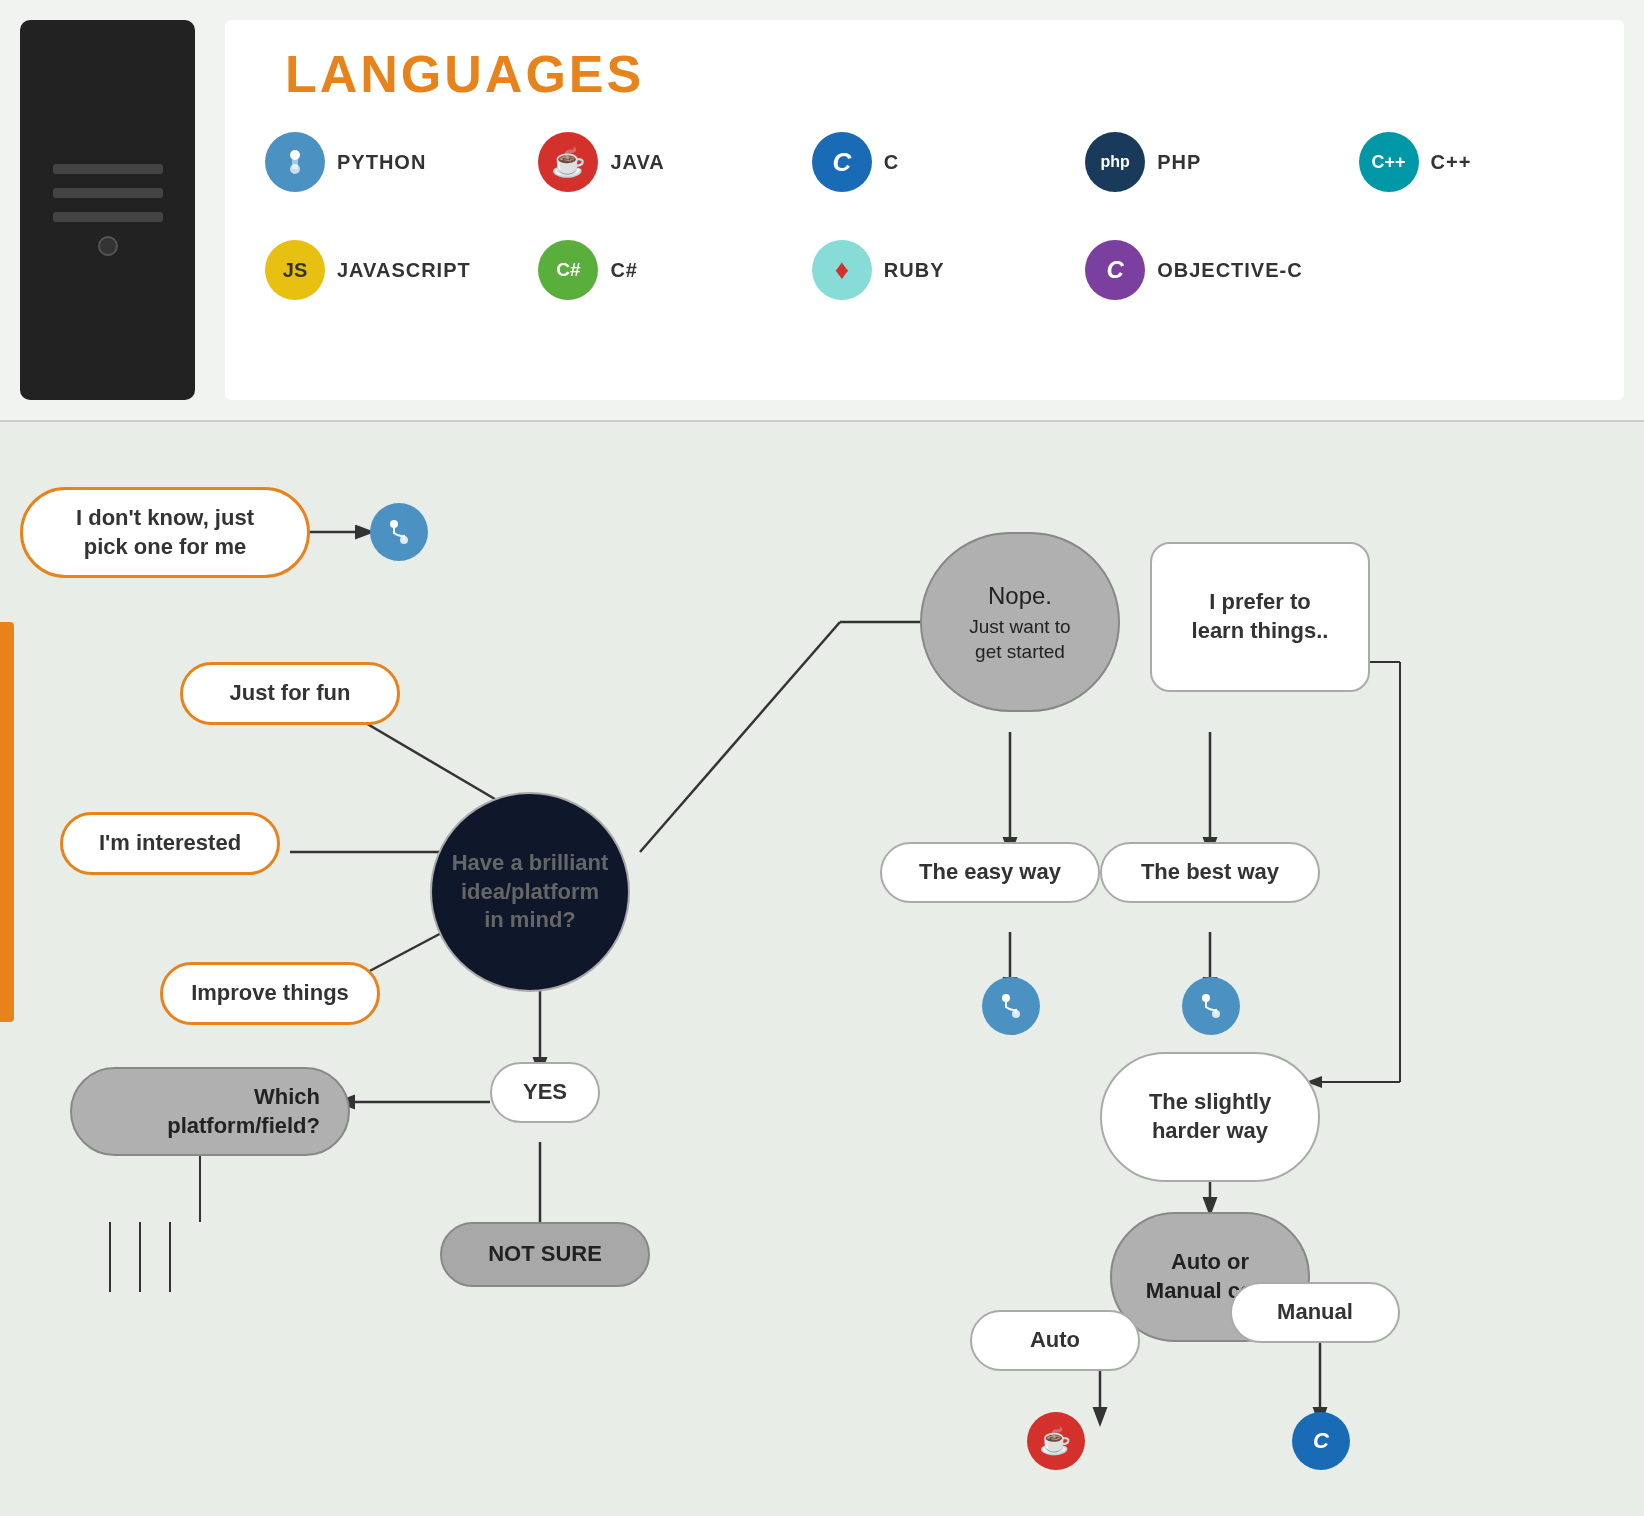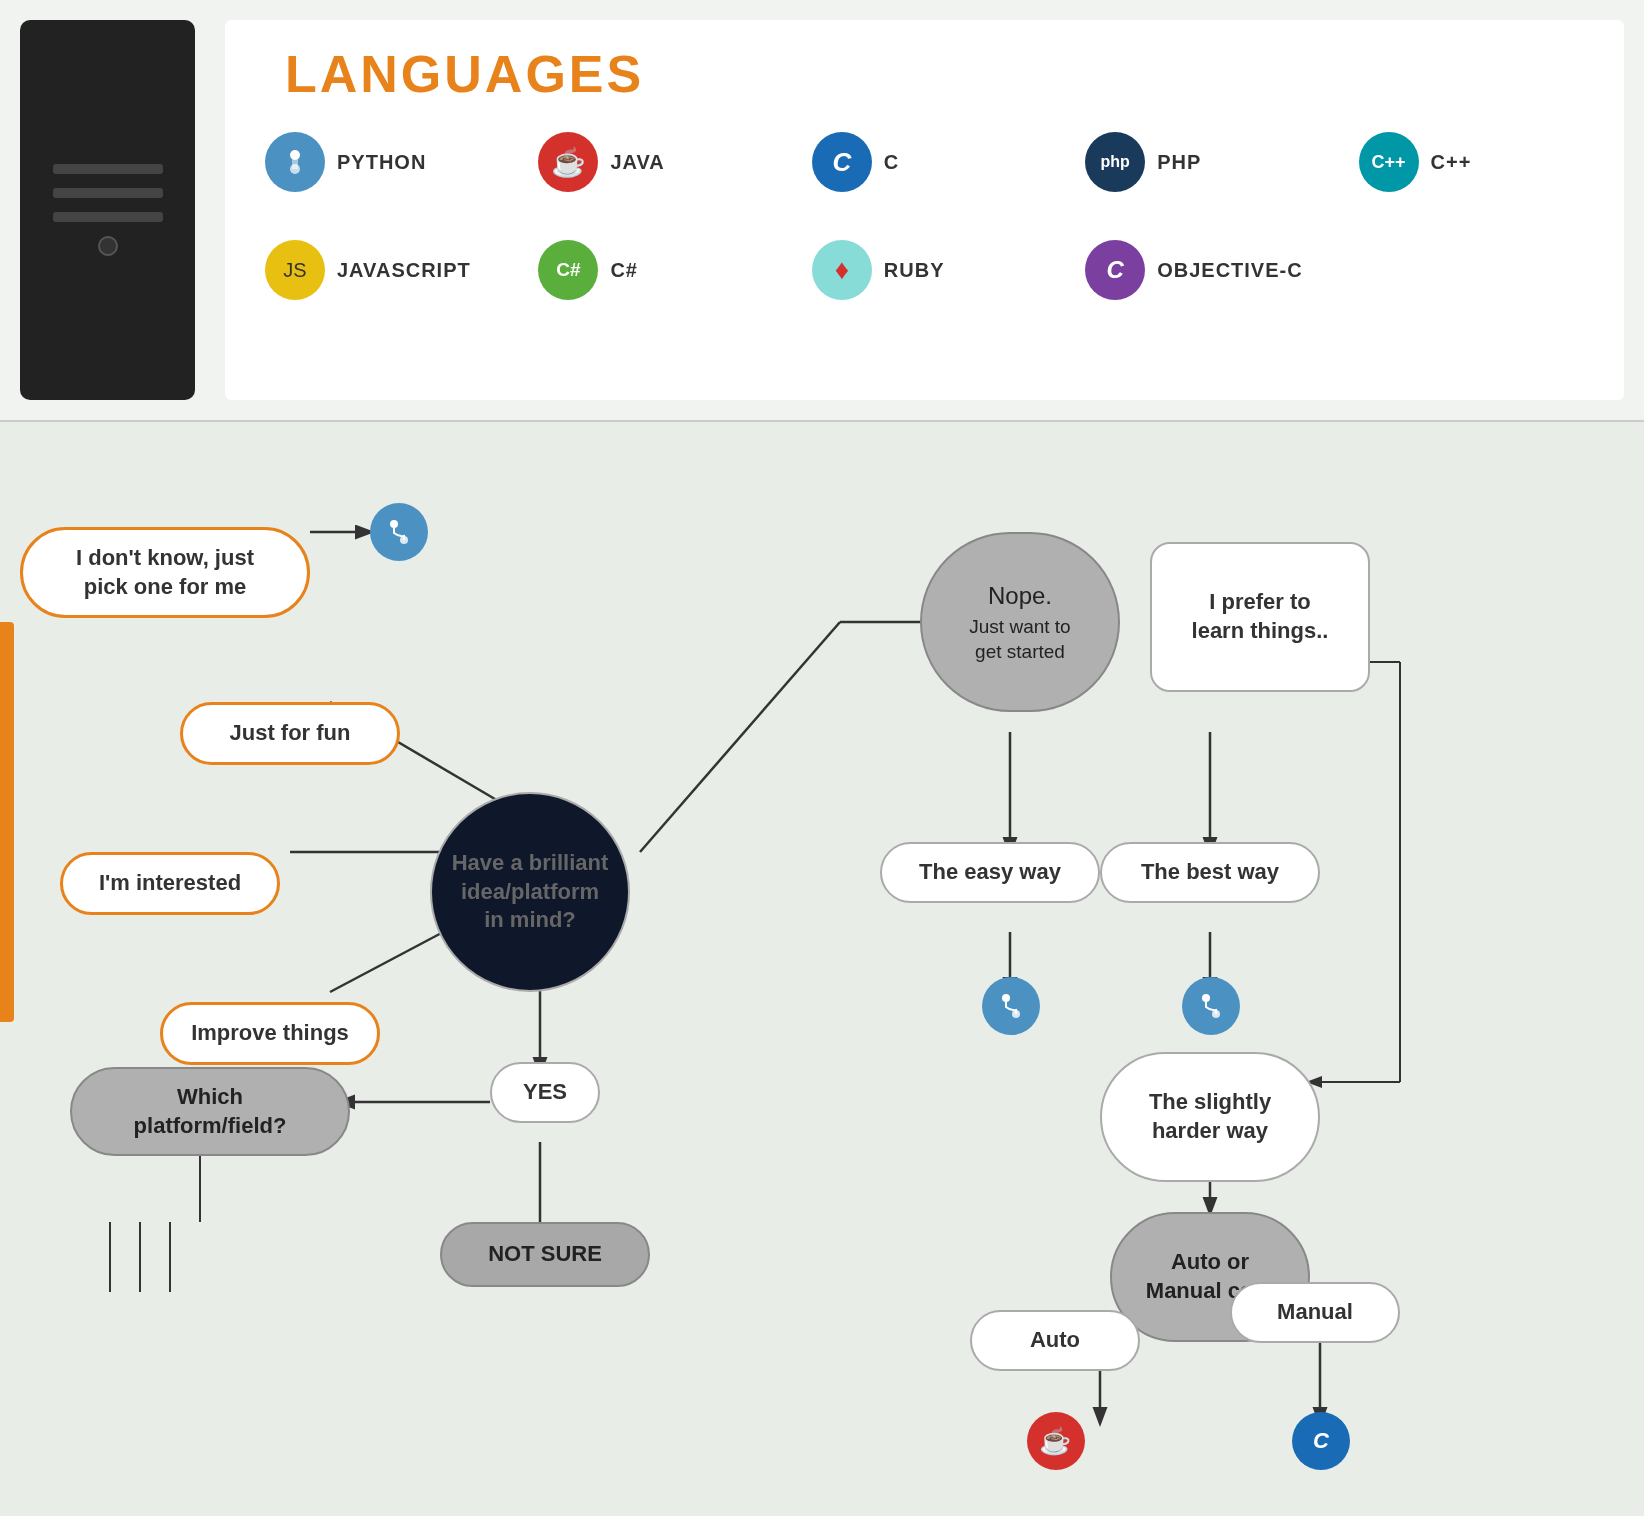--- a/index.html
+++ b/index.html
@@ -117,21 +117,20 @@
       color: #333;
       line-height: 1.3;
     }
 
     .node-orange {
       border: 3px solid #e8821a;
       border-radius: 50px;
       background: white;
       padding: 14px 28px;
       color: #333;
-      margin-top: 40px;
     }
 
     .node-gray {
       border: 2px solid #aaa;
       border-radius: 50px;
       background: white;
       padding: 14px 28px;
       color: #333;
     }
 
@@ -265,21 +264,21 @@
       </div>
       <div class="lang-item">
         <div class="lang-icon" style="background:#0097a7;">
           <span style="color:white;font-weight:900;font-size:18px;">C++</span>
         </div>
         <span class="lang-name">C++</span>
       </div>
 
       <div class="lang-item">
         <div class="lang-icon" style="background:#e8c012;">
-          <span style="color:#333;font-weight:400;font-size:20px;">JS</span>
+          <span style="color:#333;font-weight:700;font-size:20px;">JS</span>
         </div>
         <span class="lang-name">JAVASCRIPT</span>
       </div>
       <div class="lang-item">
         <div class="lang-icon" style="background:#5aaf3c;">
           <span style="color:white;font-weight:900;font-size:19px;">C#</span>
         </div>
         <span class="lang-name">C#</span>
       </div>
       <div class="lang-item">
@@ -377,21 +376,21 @@
   </div>
 
   <div class="node node-question" style="left:430px; top:370px; width:200px; height:200px; border-radius:50%;">
     <span>Have a brilliant<br>idea/platform<br>in mind?</span>
   </div>
 
   <div class="node node-gray" style="left:490px; top:640px; width:110px;">
     <span>YES</span>
   </div>
 
-  <div class="node node-dark-gray" style="left:70px; top:645px; width:280px;">
+  <div class="node node-dark-gray" style="left:70px; top:645px; width:280px;text-align:right;">
     <span>Which platform/field?</span>
   </div>
 
   <div class="node node-bold-gray" style="left:440px; top:800px; width:210px;">
     <span>NOT SURE</span>
   </div>
 
   <div class="node node-dark-gray" style="left:920px; top:110px; width:200px; height:180px; border-radius:100px; flex-direction:column;">
     <span style="font-weight:400;font-size:24px;">Nope.</span>
     <span style="font-weight:500;font-size:19px;margin-top:4px;">Just want to<br>get started</span>

